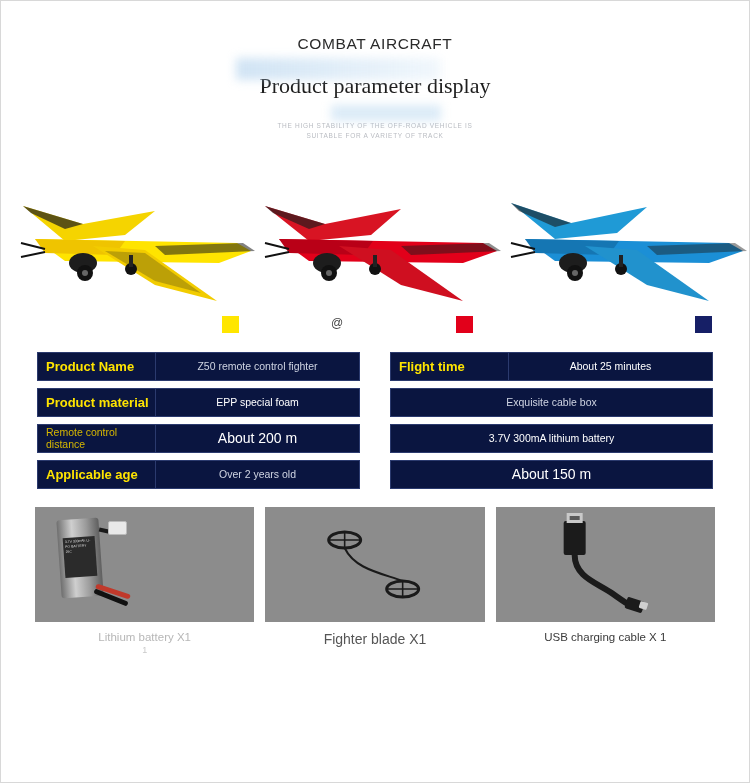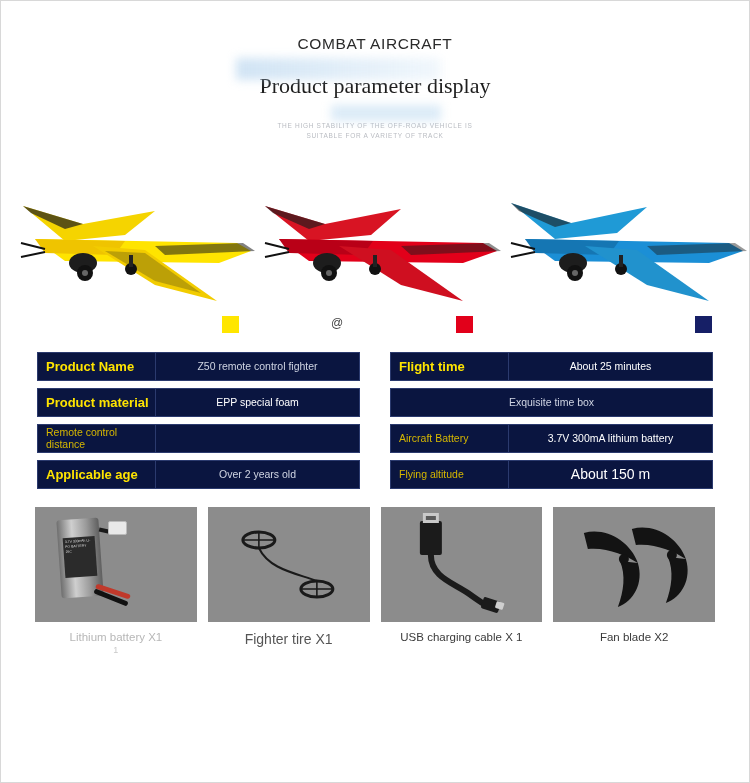--- a/index.html
+++ b/index.html
@@ -335,41 +335,40 @@
       <div class="spec-row">
         <div class="spec-key big">Product Name</div>
         <div class="spec-val dim">Z50 remote control fighter</div>
       </div>
       <div class="spec-row">
         <div class="spec-key big">Product material</div>
         <div class="spec-val">EPP special foam</div>
       </div>
       <div class="spec-row">
         <div class="spec-key dim">Remote control distance</div>
+        <div class="spec-val big">About 200 m</div>
       </div>
       <div class="spec-row">
         <div class="spec-key big">Applicable age</div>
         <div class="spec-val dim">Over 2 years old</div>
       </div>
     </div>
 
     <div class="spec-col">
       <div class="spec-row">
         <div class="spec-key big">Flight time</div>
         <div class="spec-val">About 25 minutes</div>
       </div>
       <div class="spec-row">
-        <div class="spec-val dim">Exquisite time box</div>
-      </div>
-      <div class="spec-row">
-        <div class="spec-key dim">Aircraft Battery</div>
+        <div class="spec-val dim">Exquisite cable box</div>
+      </div>
+      <div class="spec-row">
         <div class="spec-val">3.7V 300mA lithium battery</div>
       </div>
       <div class="spec-row">
-        <div class="spec-key dim">Flying altitude</div>
         <div class="spec-val big">About 150 m</div>
       </div>
     </div>
   </div>
 
   <div class="accessories">
 
     <div class="acc-cell">
       <div class="acc-img">
         <div class="bat-body"></div>
@@ -388,47 +387,32 @@
         <svg width="100%" height="115" viewBox="0 0 160 115">
           <ellipse cx="50" cy="33" rx="16" ry="8" fill="none" stroke="#1a1a1a" stroke-width="3"></ellipse>
           <line x1="34" y1="33" x2="66" y2="33" stroke="#1a1a1a" stroke-width="1.6"></line>
           <line x1="50" y1="25" x2="50" y2="41" stroke="#1a1a1a" stroke-width="1.6"></line>
           <ellipse cx="108" cy="82" rx="16" ry="8" fill="none" stroke="#1a1a1a" stroke-width="3"></ellipse>
           <line x1="92" y1="82" x2="124" y2="82" stroke="#1a1a1a" stroke-width="1.6"></line>
           <line x1="108" y1="74" x2="108" y2="90" stroke="#1a1a1a" stroke-width="1.6"></line>
           <path d="M50 41 C 60 62, 86 66, 108 74" stroke="#1a1a1a" stroke-width="2" fill="none"></path>
         </svg>
       </div>
-      <div class="acc-label big">Fighter tire X1</div>
+      <div class="acc-label big">Fighter blade X1</div>
     </div>
 
     <div class="acc-cell">
       <div class="acc-img">
         <svg width="100%" height="115" viewBox="0 0 160 115">
           <rect x="38" y="14" width="22" height="34" rx="2" fill="#1b1b1b"></rect>
           <rect x="41" y="6" width="16" height="10" fill="#c9c9c9"></rect>
           <rect x="44" y="9" width="10" height="4" fill="#5a5a5a"></rect>
           <path d="M49 48 C 49 70, 72 76, 86 86 C 96 93, 100 96, 104 98" stroke="#1b1b1b" stroke-width="6" fill="none" stroke-linecap="round"></path>
           <rect x="100" y="92" width="18" height="12" rx="2" fill="#1b1b1b" transform="rotate(18 109 98)"></rect>
           <rect x="114" y="95" width="8" height="7" rx="1" fill="#cfcfcf" transform="rotate(18 118 98)"></rect>
         </svg>
       </div>
       <div class="acc-label">USB charging cable X 1</div>
     </div>
 
-    <div class="acc-cell">
-      <div class="acc-img">
-        <svg width="100%" height="115" viewBox="0 0 160 115">
-          <g fill="#131313">
-            <path d="M30 26 C 52 20, 76 34, 84 56 C 72 48, 52 40, 34 42 Z"></path>
-            <path d="M84 56 C 90 76, 80 94, 64 100 C 70 84, 72 68, 66 54 Z"></path>
-            <circle cx="70" cy="52" r="5"></circle>
-            <path d="M78 22 C 100 16, 124 30, 132 52 C 120 44, 100 36, 82 38 Z"></path>
-            <path d="M132 52 C 138 72, 128 90, 112 96 C 118 80, 120 64, 114 50 Z"></path>
-            <circle cx="118" cy="48" r="5"></circle>
-          </g>
-        </svg>
-      </div>
-      <div class="acc-label">Fan blade X2</div>
-    </div>
   </div>
 
 </div>
 
 </body></html>

